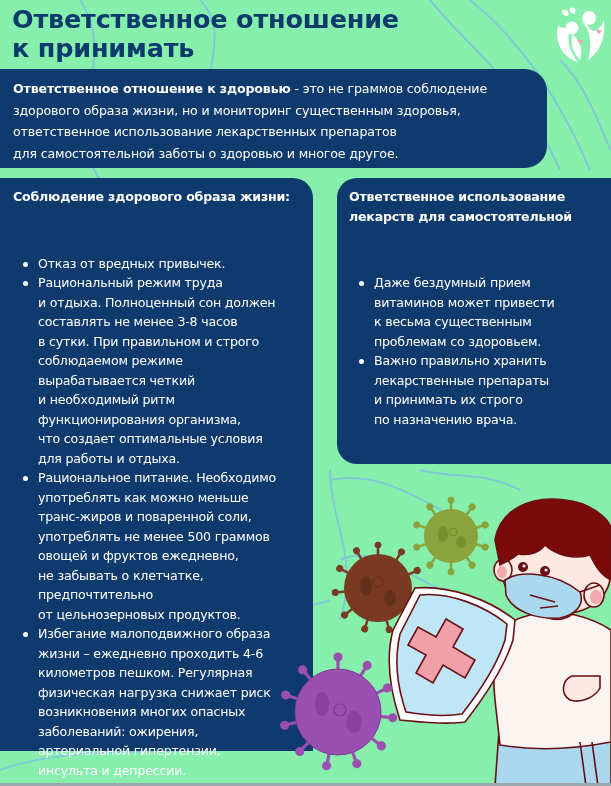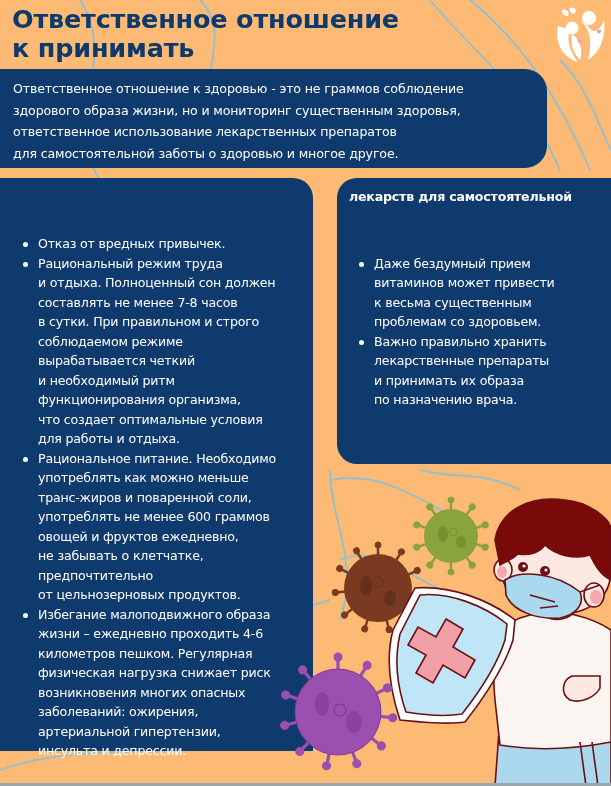--- a/index.html
+++ b/index.html
@@ -4,21 +4,21 @@
   <style>
     * { margin: 0; padding: 0; box-sizing: border-box; }
     html, body { width: 611px; height: 786px; overflow: hidden; }
     body {
       font-family: "DejaVu Sans", "Liberation Sans", sans-serif;
       background: #8ecdeb;
       position: relative;
     }
     .page {
       position: absolute; left: 0; top: 0; width: 611px; height: 786px;
-      background: #fdba74;
+      background: #86efac;
       overflow: hidden;
       border-bottom: 3px solid #9aa7ad;
     }
     .bg-pattern { position: absolute; left: 0; top: 0; width: 611px; height: 786px; }
     .title {
       position: absolute; left: 12px; top: 5px;
       color: #0c3a6c;
       font-family: "DejaVu Sans", sans-serif;
       font-weight: bold;
       font-size: 25.5px;
@@ -32,21 +32,21 @@
       color: #ffffff;
     }
     .intro {
       left: 0; top: 69px; width: 547px; height: 99px;
       border-radius: 0 22px 22px 0;
       padding: 9px 0 0 13px;
       font-size: 12.6px;
       line-height: 21.5px;
       letter-spacing: -0.15px;
     }
-    .intro b { font-weight: normal; }
+    .intro b { font-weight: bold; }
     .left-panel {
       left: 0; top: 178px; width: 313px; height: 573px;
       border-radius: 0 20px 0 0;
       padding: 9px 0 0 13px;
     }
     .right-panel {
       left: 337px; top: 178px; width: 274px; height: 286px;
       border-radius: 20px 0 0 20px;
       padding: 9px 0 0 12px;
     }
@@ -112,63 +112,65 @@
   </svg>
 
   <div class="panel intro">
     <div><b>Ответственное отношение к здоровью</b><span> - это не граммов соблюдение</span></div>
     <div>здорового образа жизни, но и мониторинг существенным здоровья,</div>
     <div>ответственное использование лекарственных препаратов</div>
     <div>для самостоятельной заботы о здоровью и многое другое.</div>
   </div>
 
   <div class="panel left-panel">
+    <h2>Соблюдение здорового образа жизни:</h2>
     <ul>
       <li>Отказ от вредных привычек.</li>
       <li>Рациональный режим труда
 и отдыха. Полноценный сон должен
-составлять не менее 7-8 часов
+составлять не менее 3-8 часов
 в сутки. При правильном и строго
 соблюдаемом режиме
 вырабатывается четкий
 и необходимый ритм
 функционирования организма,
 что создает оптимальные условия
 для работы и отдыха.</li>
       <li>Рациональное питание. Необходимо
 употреблять как можно меньше
 транс-жиров и поваренной соли,
-употреблять не менее 600 граммов
+употреблять не менее 500 граммов
 овощей и фруктов ежедневно,
 не забывать о клетчатке,
 предпочтительно
 от цельнозерновых продуктов.</li>
       <li>Избегание малоподвижного образа
 жизни – ежедневно проходить 4-6
 километров пешком. Регулярная
 физическая нагрузка снижает риск
 возникновения многих опасных
 заболеваний: ожирения,
 артериальной гипертензии,
 инсульта и депрессии.</li>
     </ul>
   </div>
 
   <div class="panel right-panel">
     <h2>
+      <div>Ответственное использование</div>
       <div>лекарств для самостоятельной</div>
     </h2>
     <ul>
       <li>Даже бездумный прием
 витаминов может привести
 к весьма существенным
 проблемам со здоровьем.</li>
       <li>Важно правильно хранить
 лекарственные препараты
-и принимать их образа
+и принимать их строго
 по назначению врача.</li>
     </ul>
   </div>
 
   <svg class="illustration" viewBox="0 0 611 786">
     <defs>
       <g id="spikeG">
         <line x1="0" y1="0" x2="0" y2="-9" stroke-width="2.5" stroke-linecap="round"></line>
         <circle cx="0" cy="-10" r="3"></circle>
       </g>

